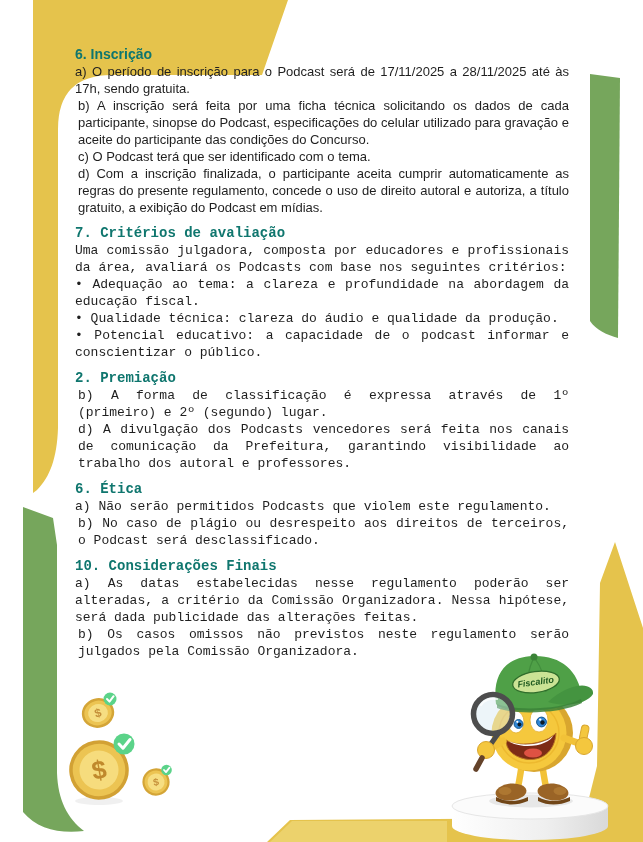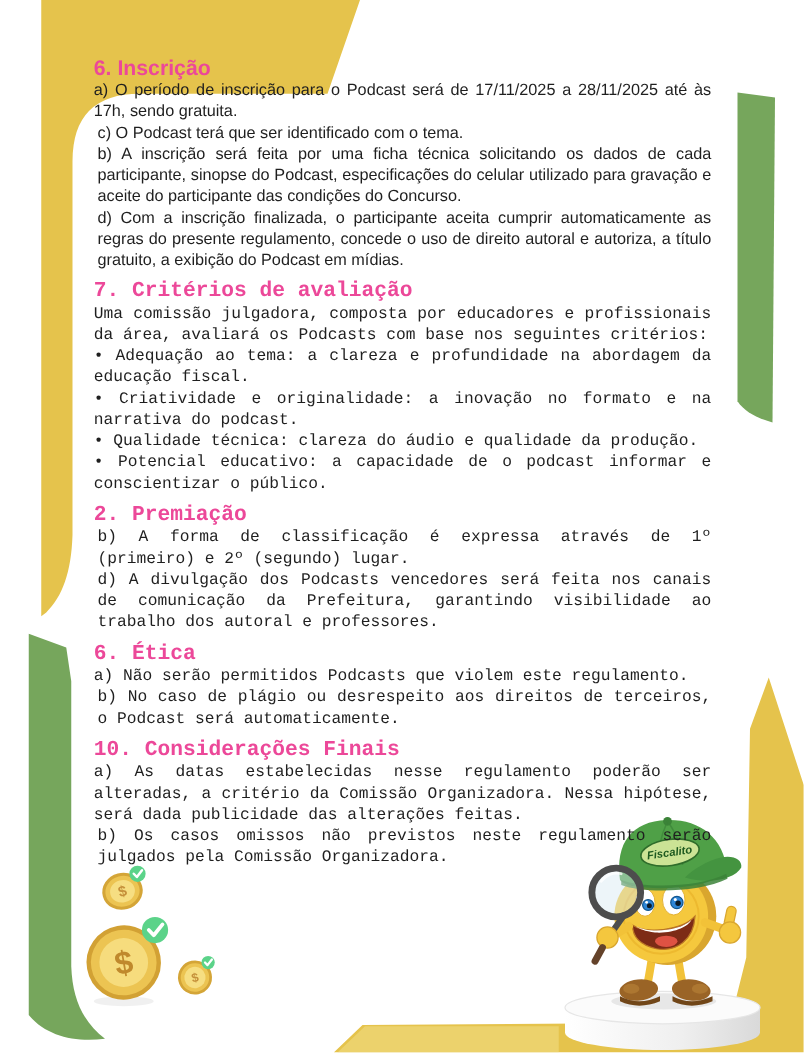--- a/index.html
+++ b/index.html
@@ -8,21 +8,21 @@
     font-family:"Liberation Sans", sans-serif;
   }
   .decor{position:absolute;left:0;top:0;z-index:0;}
   .page-text{
     position:absolute;left:75px;top:46px;width:494px;z-index:1;
     color:#1f1f1f;font-size:13px;line-height:17px;
   }
   .page-text section{margin:0;}
   .page-text section + section{margin-top:9px;font-family:Liberation Mono, monospace;}
   .page-text h3{
-    margin:0;font-size:17px;line-height:17px;font-weight:bold;text-align:left;color:#ec4899;
+    margin:0;font-size:14px;line-height:17px;font-weight:bold;text-align:left;color:#0f766e;
   }
   .page-text p{margin:0;text-align:justify;}
   .page-text p.ind{padding-left:3px;}
   svg text{font-family:"Liberation Sans", sans-serif;}
 </style>
 </head>
 <body>
 
 <svg class="decor" width="643" height="842" viewBox="0 0 643 842">
   <defs>
@@ -135,44 +135,43 @@
       <circle cx="493" cy="714" r="19.5" fill="#D8E8F2" fill-opacity="0.45" stroke="#4D4D4D" stroke-width="5.5"></circle>
       <path d="M481,705 A15,15 0 0 1 497,699" stroke="#FFFFFF" stroke-opacity="0.75" stroke-width="2.2" fill="none" stroke-linecap="round"></path>
     </g>
   </g>
 </svg>
 
 <main class="page-text">
   <section>
     <h3>6. Inscrição</h3>
     <p>a) O período de inscrição para o Podcast será de 17/11/2025 a 28/11/2025 até às 17h, sendo gratuita.</p>
+    <p class="ind">b) A inscrição será feita por uma ficha técnica solicitando os dados de cada participante, sinopse do Podcast, especificações do celular utilizado para gravação e aceite do participante das condições do Concurso.</p>
     <p class="ind">c) O Podcast terá que ser identificado com o tema.</p>
-    <p class="ind">b) A inscrição será feita por uma ficha técnica solicitando os dados de cada participante, sinopse do Podcast, especificações do celular utilizado para gravação e aceite do participante das condições do Concurso.</p>
     <p class="ind">d) Com a inscrição finalizada, o participante aceita cumprir automaticamente as regras do presente regulamento, concede o uso de direito autoral e autoriza, a título gratuito, a exibição do Podcast em mídias.</p>
   </section>
 
   <section>
     <h3>7. Critérios de avaliação</h3>
     <p>Uma comissão julgadora, composta por educadores e profissionais da área, avaliará os Podcasts com base nos seguintes critérios:</p>
     <p class="bullet">• Adequação ao tema: a clareza e profundidade na abordagem da educação fiscal.</p>
-    <p class="bullet">• Criatividade e originalidade: a inovação no formato e na narrativa do podcast.</p>
     <p class="bullet">• Qualidade técnica: clareza do áudio e qualidade da produção.</p>
     <p class="bullet">• Potencial educativo: a capacidade de o podcast informar e conscientizar o público.</p>
   </section>
 
   <section>
     <h3>2. Premiação</h3>
     <p class="ind">b) A forma de classificação é expressa através de 1º (primeiro) e 2º (segundo) lugar.</p>
     <p class="ind">d) A divulgação dos Podcasts vencedores será feita nos canais de comunicação da Prefeitura, garantindo visibilidade ao trabalho dos autoral e professores.</p>
   </section>
 
   <section>
     <h3>6. Ética</h3>
     <p>a) Não serão permitidos Podcasts que violem este regulamento.</p>
-    <p class="ind">b) No caso de plágio ou desrespeito aos direitos de terceiros, o Podcast será automaticamente.</p>
+    <p class="ind">b) No caso de plágio ou desrespeito aos direitos de terceiros, o Podcast será desclassificado.</p>
   </section>
 
   <section>
     <h3>10. Considerações Finais</h3>
     <p>a) As datas estabelecidas nesse regulamento poderão ser alteradas, a critério da Comissão Organizadora. Nessa hipótese, será dada publicidade das alterações feitas.</p>
     <p class="ind">b) Os casos omissos não previstos neste regulamento serão julgados pela Comissão Organizadora.</p>
   </section>
 </main>
 
 </body></html>

